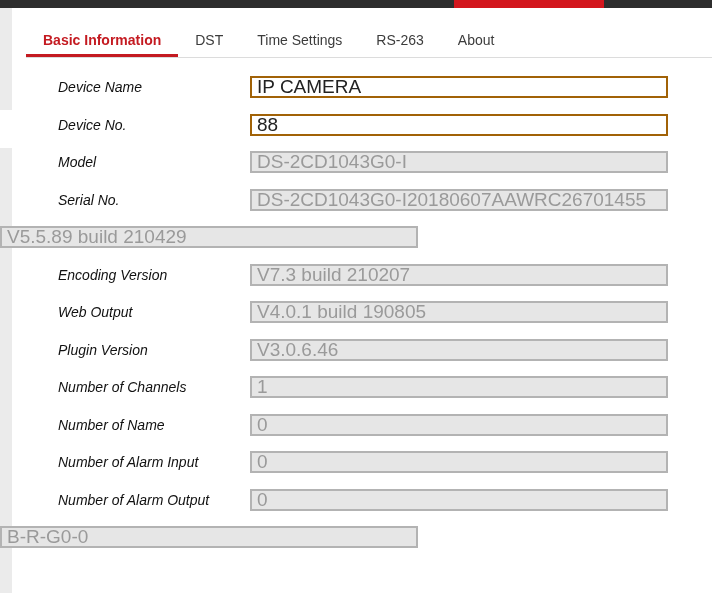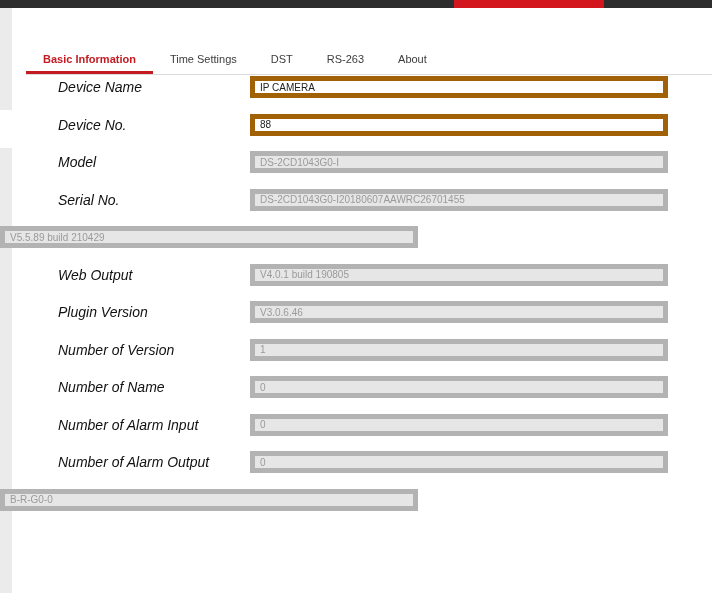--- a/index.html
+++ b/index.html
@@ -31,25 +31,24 @@
 
   
   .tabs {
     position: absolute; top: 24px; left: 26px; right: 0;
     border-bottom: 1px solid #dcdcdc;
     display: flex;
     align-items: flex-end;
   }
   .tab {
     padding: 8px 17px 9px 17px;
-    font-size: 11px;
+    font-size: 14px;
     color: #3c3c3c;
     cursor: pointer;
     white-space: nowrap;
-    margin-top: 21px;
   }
   .tab.active {
     font-weight: bold;
     padding-bottom: 6px;
     border-bottom: 3px solid #c41a21;
     color: #c41a21;
   }
 
   
   .form {
@@ -65,25 +64,25 @@
     margin-left: 58px;
     width: 192px;
     font-size: 14px;
     color: #111111;
     flex: 0 0 auto;
     font-style: italic;
   }
   .row input {
     box-sizing: border-box;
     width: 418px; height: 22px;
-    border: 5px solid #a16207;
+    border: 2px solid #a16207;
     background: #ffffff;
     color: #222222;
     font-family: "Liberation Sans", sans-serif;
-    font-size: 10px;
+    font-size: 19px;
     padding: 0 5px;
     outline: none;
   }
   .row input.ro {
     background: #e6e6e6;
     border-color: #b3b3b3;
     color: #9a9a9a;
   }
 </style>
 </head>
@@ -91,22 +90,22 @@
 
 <div class="topbar" style="background: rgb(45, 45, 45);">
   <div class="topbar-accent" style="background: rgb(211, 22, 29);"></div>
 </div>
 
 <div class="left-strip-seg s1"></div>
 <div class="left-strip-seg s2"></div>
 
 <div class="tabs">
     <div class="tab active" style="color: rgb(196, 26, 33); border-bottom-color: rgb(196, 26, 33);">Basic Information</div>
+    <div class="tab">DST</div>
     <div class="tab">Time Settings</div>
-    <div class="tab">DST</div>
     <div class="tab">RS-263</div>
     <div class="tab">About</div>
   </div>
 
 <div class="form">
     <div class="row">
       <div class="flabel">Device Name</div>
       <input type="text" value="IP CAMERA" style="">
     </div>
     <div class="row">
@@ -118,29 +117,33 @@
       <input type="text" class="ro" readonly="" value="DS-2CD1043G0-I" style="">
     </div>
     <div class="row">
       <div class="flabel">Serial No.</div>
       <input type="text" class="ro" readonly="" value="DS-2CD1043G0-I20180607AAWRC26701455" style="">
     </div>
     <div class="row">
       <input type="text" class="ro" readonly="" value="V5.5.89 build 210429" style="">
     </div>
     <div class="row">
+      <div class="flabel">Encoding Version</div>
+      <input type="text" class="ro" readonly="" value="V7.3 build 210207" style="">
+    </div>
+    <div class="row">
       <div class="flabel">Web Output</div>
       <input type="text" class="ro" readonly="" value="V4.0.1 build 190805" style="">
     </div>
     <div class="row">
       <div class="flabel">Plugin Version</div>
       <input type="text" class="ro" readonly="" value="V3.0.6.46" style="">
     </div>
     <div class="row">
-      <div class="flabel">Number of Version</div>
+      <div class="flabel">Number of Channels</div>
       <input type="text" class="ro" readonly="" value="1" style="">
     </div>
     <div class="row">
       <div class="flabel">Number of Name</div>
       <input type="text" class="ro" readonly="" value="0" style="">
     </div>
     <div class="row">
       <div class="flabel">Number of Alarm Input</div>
       <input type="text" class="ro" readonly="" value="0" style="">
     </div>

